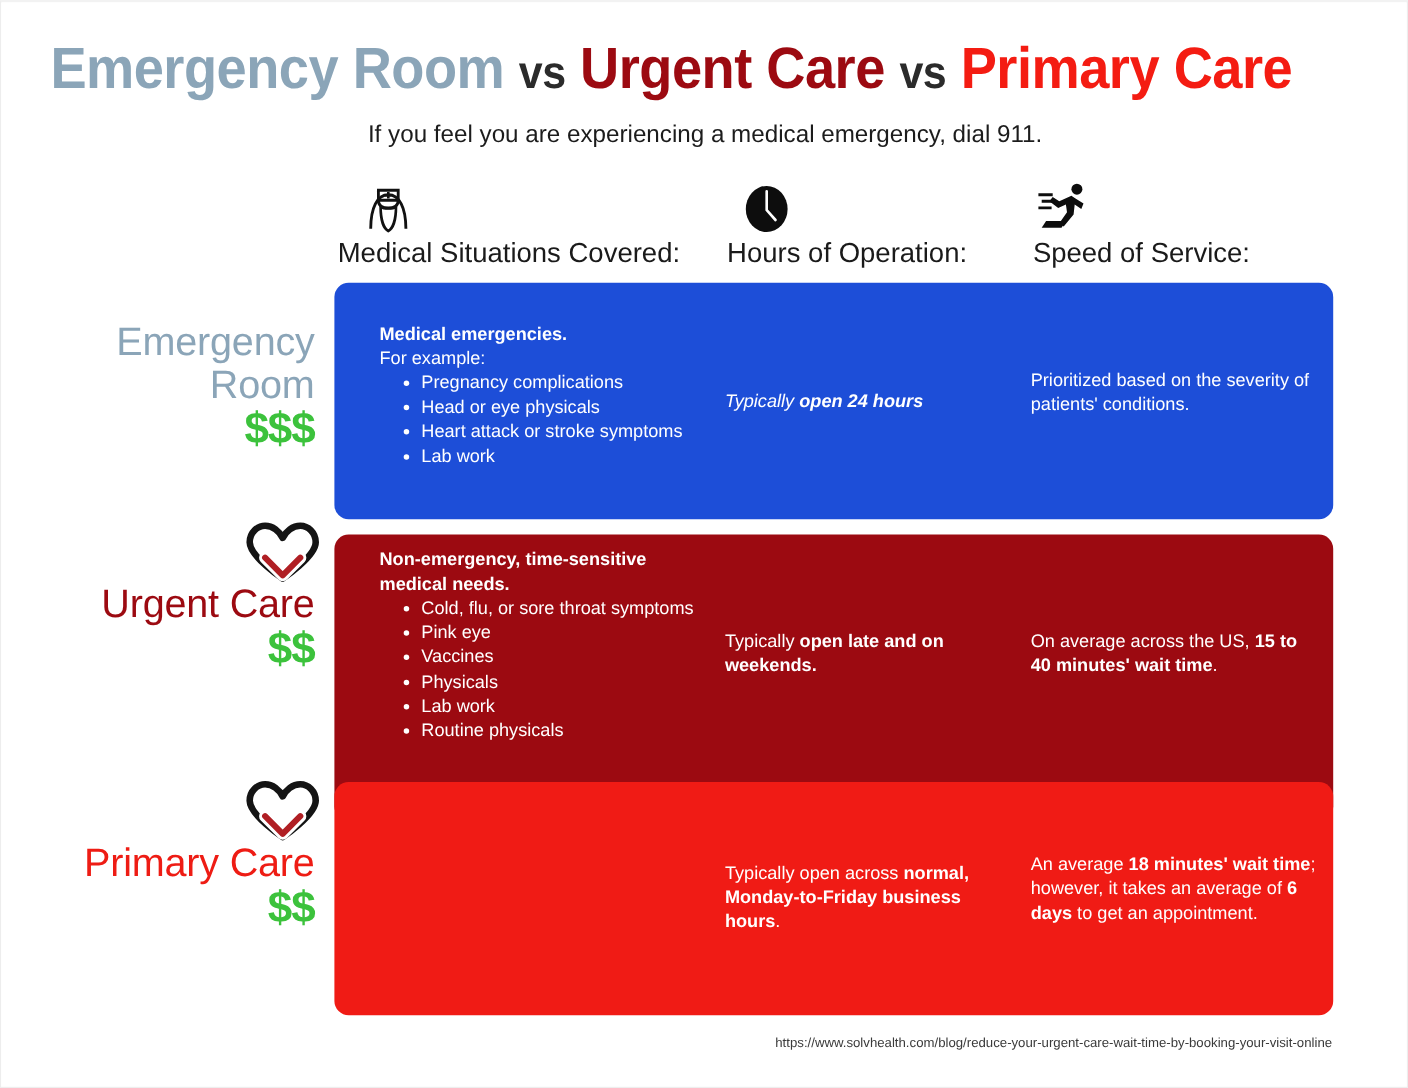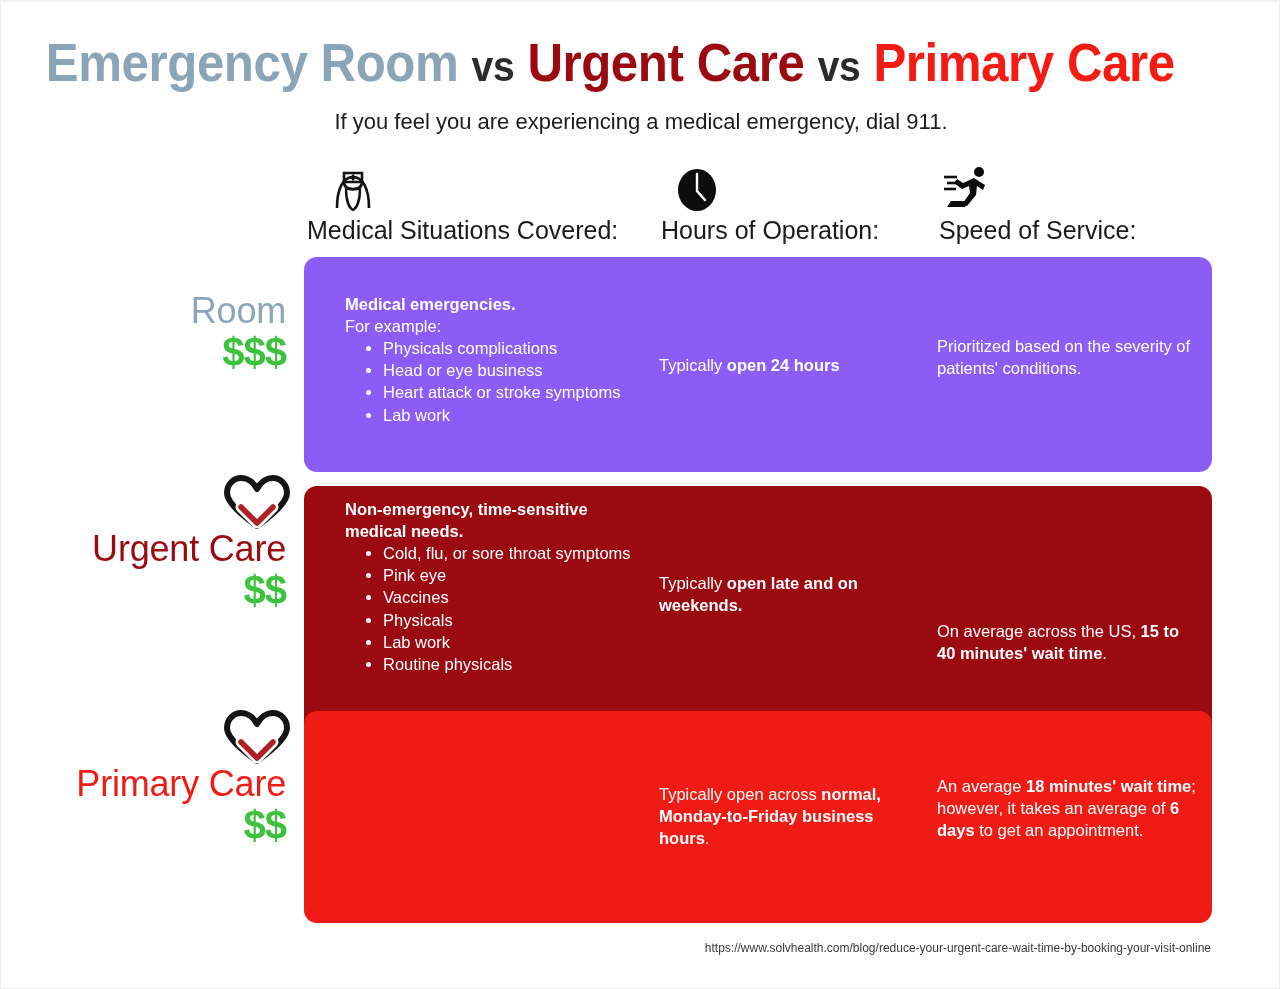--- a/index.html
+++ b/index.html
@@ -75,42 +75,42 @@
   .heart-ico { position:absolute; left:218px; width:76px; height:62px; }
   #heart-uc { top:472px; }
   #heart-pc { top:707px; }
 
   
   .panel {
     position:absolute; left:303px; width:908px;
     border-radius:13px;
     color:#ffffff;
   }
-  #panel-er { top:255px; height:215px; background:#8b5cf6; }
+  #panel-er { top:255px; height:215px; background:#1d4ed8; }
   #panel-uc { top:484px; height:260px; background:#9c0a11; }
   #panel-pc { top:709px; height:212px; background:#f01b15; }
 
   .cell { position:absolute; font-size:16.5px; line-height:1.34; }
   .c-sit   { left:41px;  width:300px; }
   .c-hours { left:355px; width:240px; }
   .c-speed { left:633px; width:260px; }
   .cell b { font-weight:bold; }
   .cell .lead { font-weight:bold; display:block; }
   .cell .sub  { display:block; }
   .cell ul { list-style:disc; margin:0 0 0 38px; padding:0; }
   .cell ul li { margin:0; padding:0; }
 
   
   #panel-er .c-sit   { top:36px; }
-  #panel-er .c-hours { top:97px; }
+  #panel-er .c-hours { top:97px;font-style:italic; }
   #panel-er .c-speed { top:78px; }
 
   #panel-uc .c-sit   { top:12px; }
   #panel-uc .c-hours { top:86px; }
-  #panel-uc .c-speed { top:86px;margin-top:48px; }
+  #panel-uc .c-speed { top:86px; }
 
   #panel-pc .c-sit   { top:22px; }
   #panel-pc .c-hours { top:72px; }
   #panel-pc .c-speed { top:64px; }
 
   
   .sources {
     position:absolute; top:938px; right:68px; width:700px;
     text-align:right;
     font-family:"Liberation Sans Narrow","Liberation Sans",sans-serif;
@@ -174,20 +174,21 @@
             <path d="M8 21 h12"></path>
             <path d="M5 27 h12"></path>
           </g>
         </svg>
       </span>
       <span class="lbl">Speed of Service:</span>
     </div>
   </div>
 
   <div class="rowlabel" id="lbl-er">
+    <div class="name">Emergency</div>
     <div class="name">Room</div>
     <div class="cost">$$$</div>
   </div>
 
   <div class="heart-ico" id="heart-uc">
     <svg width="76" height="62" viewBox="0 0 76 62">
       <path d="M38 52 C38 52 8 32 8 19 C8 10 15 4 22 4 C29 4 35 9 38 15 C41 9 47 4 54 4 C61 4 68 10 68 19 C68 32 38 52 38 52 z" fill="none" stroke="#141414" stroke-width="6" stroke-linejoin="round"></path>
       <path d="M22 33 L38 49 L54 33" fill="none" stroke="#ffffff" stroke-width="11" stroke-linecap="round" stroke-linejoin="round"></path>
       <path d="M22 33 L38 49 L54 33" fill="none" stroke="#b01f24" stroke-width="5.5" stroke-linecap="round" stroke-linejoin="round"></path>
     </svg>
@@ -209,22 +210,22 @@
   <div class="rowlabel" id="lbl-pc">
     <div class="name">Primary Care</div>
     <div class="cost">$$</div>
   </div>
 
   <div class="panel" id="panel-er">
     <div class="cell c-sit">
       <span class="lead">Medical emergencies.</span>
       <span class="sub">For example:</span>
       <ul>
-        <li>Physicals complications</li>
-        <li> Head or eye business</li>
+        <li>Pregnancy complications</li>
+        <li> Head or eye physicals</li>
         <li>Heart attack or stroke symptoms</li>
         <li>Lab work</li>
       </ul>
     </div>
     <div class="cell c-hours"><span>Typically </span><b>open 24 hours</b><span></span></div>
     <div class="cell c-speed"><span>Prioritized based on the severity of patients' conditions.</span><b></b><span></span></div>
   </div>
 
   <div class="panel" id="panel-uc">
     <div class="cell c-sit">

